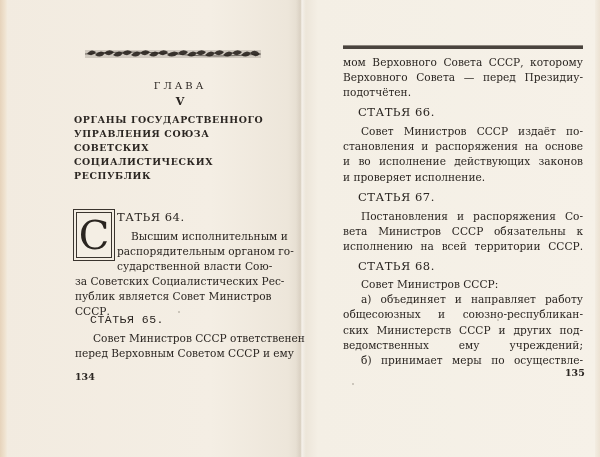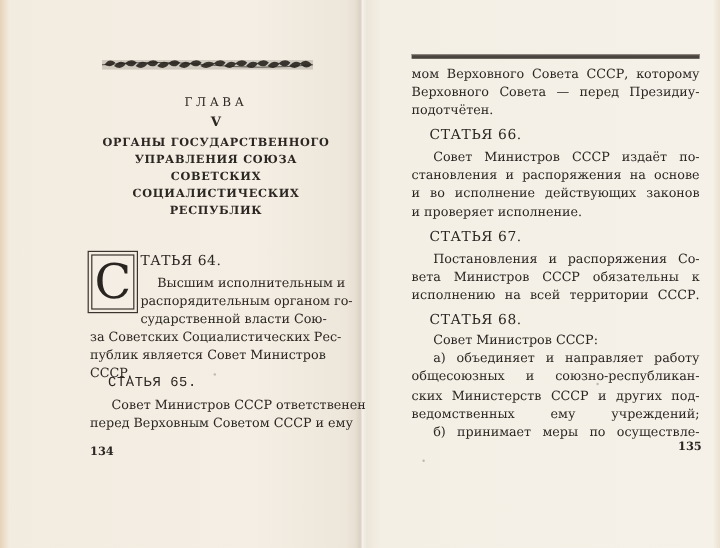--- a/index.html
+++ b/index.html
@@ -38,21 +38,21 @@
   }
   .chapter-word {
     position: absolute; left: 60px; width: 240px; top: 80px; text-align: center;
     font-size: 10px; letter-spacing: 3px;
   }
   .chapter-num {
     position: absolute; left: 60px; width: 240px; top: 95px; text-align: center;
     font-size: 11px; font-weight: bold;
   }
   .chapter-title {
-    position: absolute; left: 74px; width: 212px; top: 113px; text-align: center;
+    position: absolute; left: 74px; width: 212px; top: 113px; text-align: left;
     font-size: 9.4px; font-weight: bold; line-height: 14px; letter-spacing: 0.6px;
     text-transform: uppercase;
   }
   .dropcap {
     position: absolute; left: 76px; top: 212px; width: 34px; height: 44px;
     border: 1px solid #3a342e; outline: 1px solid #3a342e; outline-offset: 2px;
     display: flex; align-items: center; justify-content: center;
     font-size: 40px; line-height: 1; color: #2a2520;
     background: #f4eee4;
   }

